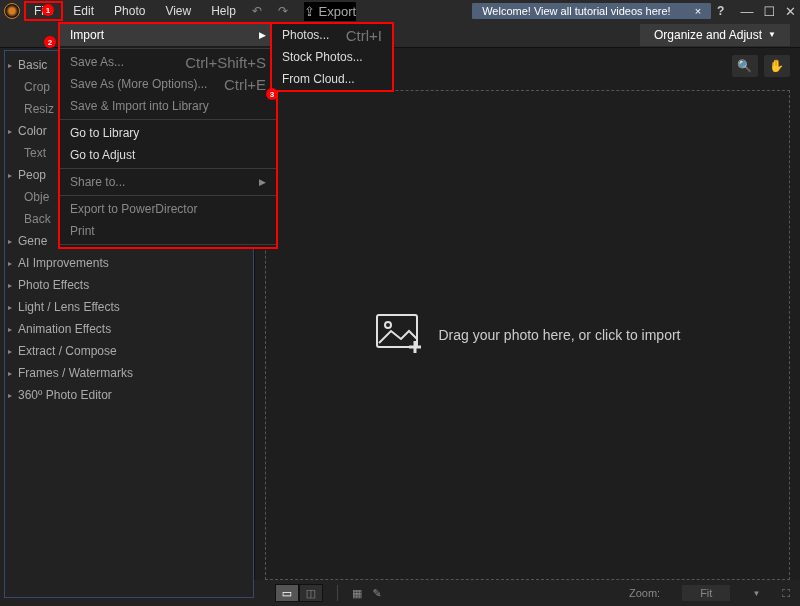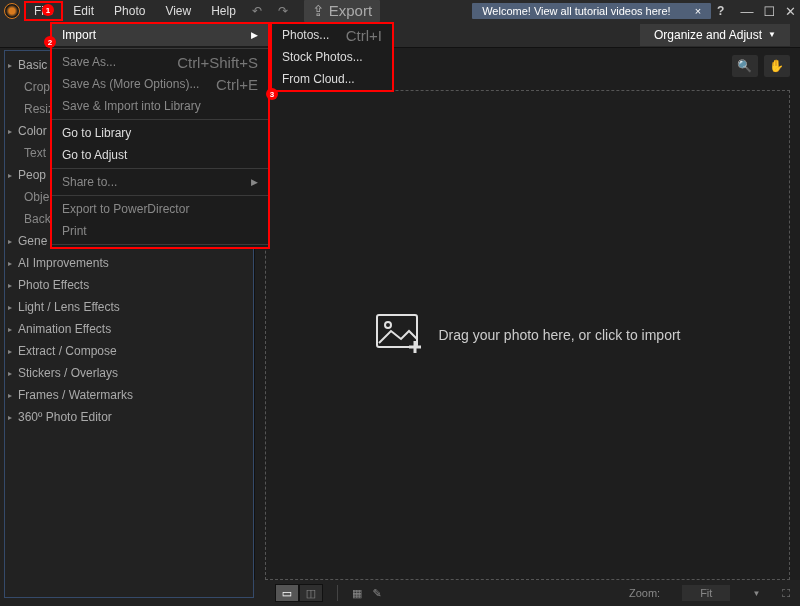--- a/index.html
+++ b/index.html
@@ -7,21 +7,21 @@
 
 
 .titlebar { height: 22px; background: #2a2a2a; display: flex; align-items: center; padding: 0 4px; position: relative; }
 .app-logo { width: 16px; height: 16px; border-radius: 50%; border: 1px solid #d97b1e; background: radial-gradient(circle,#d97b1e 30%,#1a1a1a 60%); margin-right: 4px; }
 .menubar { display: flex; gap: 0; }
 .menu-item { padding: 3px 10px; color: #ddd; cursor: default; }
 .menu-item.hl { outline: 2px solid #ff0000; outline-offset: -2px; }
 .tb-spacer { flex: 1; }
 .tb-btns { display: flex; gap: 4px; align-items: center; color: #888; }
 .tb-btns span { padding: 0 6px; font-size: 12px; }
-.export-pill { background:#404040; padding:2px 8px; border-radius:1px; color:#aaa; font-size:15px; margin-left:10px;}
+.export-pill { background:#000000; padding:2px 0; border-radius:1px; color:#aaa; font-size:13px; margin-left:10px;}
 .welcome-pill { background:#506078; padding:2px 10px; color:#fff; font-size:11px; display:flex; align-items:center; gap:24px; border-radius:1px;}
 .welcome-pill .x { color:#fff; }
 .win-btns { display:flex; gap:10px; margin-left:10px; color:#ccc; font-size:13px;}
 .win-btns span { cursor:default; }
 
 
 .toolrow2 { height: 26px; background:#2a2a2a; display:flex; align-items:center; justify-content:flex-end; padding:0 10px; border-bottom:1px solid #111;}
 .mode-btn { background:#3a3a3a; color:#fff; padding:4px 14px; font-size:12px; display:flex; align-items:center; gap:6px; }
 .mode-btn .chev { font-size:8px; }
 
@@ -47,21 +47,21 @@
 
 .bottom { height:26px; background:#222; display:flex; align-items:center; padding:0 10px; gap:10px; font-size:11px; color:#888; }
 .view-btns { display:flex; gap:0; border:0px solid #444; }
 .view-btns span { width:24px; height:18px; background:#2f2f2f; display:flex; align-items:center; justify-content:center; border:1px solid #111; }
 .view-btns span.active { background:#555; color:#fff; }
 .bottom .sep { width:1px; height:16px; background:#444; margin:0 4px;}
 .zoom { margin-left:auto; display:flex; align-items:center; gap:22px; }
 .zoom-val { background:#2f2f2f; padding:2px 18px; }
 
 
-.dropdown { position:absolute; top:22px; left:50px; width:220px; background:#1c1c1c; border:2px solid #ff0000; z-index:10; }
+.dropdown { position:absolute; top:22px; left:58px; width:220px; background:#1c1c1c; border:2px solid #ff0000; z-index:10; }
 .dd-row { display:flex; justify-content:space-between; align-items:center; height:22px; padding:0 10px; color:#888; font-size:12px;}
 .dd-row.enabled { color:#ddd; }
 .dd-row.highlight { background:#3a3a3a; color:#fff; }
 .dd-row .shortcut { color:#777; font-size:15px;}
 .dd-row .arrow { font-size:9px; }
 .dd-sep { height:1px; background:#3a3a3a; margin:2px 0; }
 
 .submenu { position:absolute; top:22px; left:270px; width:124px; background:#1c1c1c; border:2px solid #ff0000; z-index:11; }
 .submenu .dd-row { color:#ddd; }
 
@@ -147,23 +147,20 @@
     <div class="side-row group">
         <span>Light / Lens Effects</span>
       </div>
     <div class="side-row group">
         <span>Animation Effects</span>
       </div>
     <div class="side-row group">
         <span>Extract / Compose</span>
       </div>
     <div class="side-row group">
-        <span>Stickers / Overlays</span>
-      </div>
-    <div class="side-row group">
         <span>Frames / Watermarks</span>
       </div>
     <div class="side-row group">
         <span>360º Photo Editor</span>
       </div>
   </div>
 
   <div class="canvas">
     <div class="canvas-top">
       <div class="tool-sq">🔍</div>

